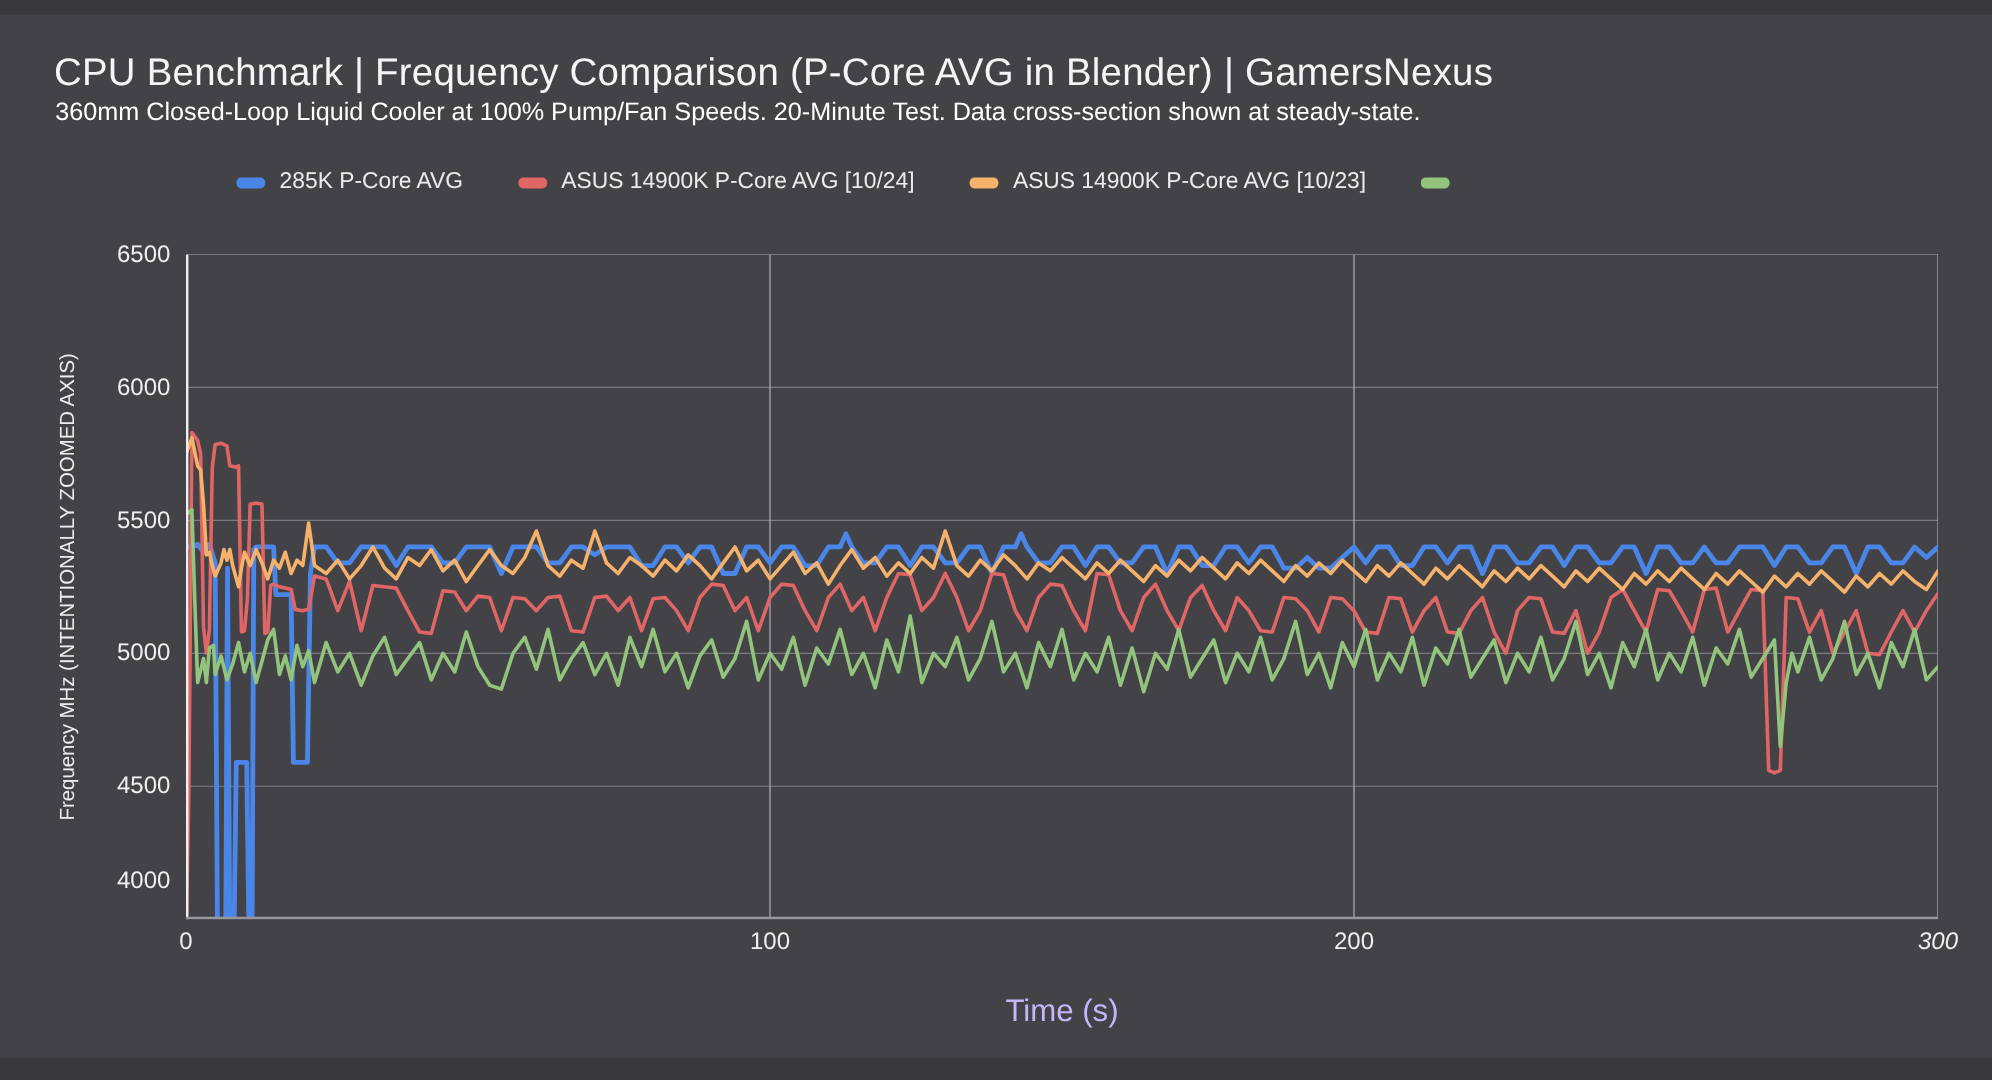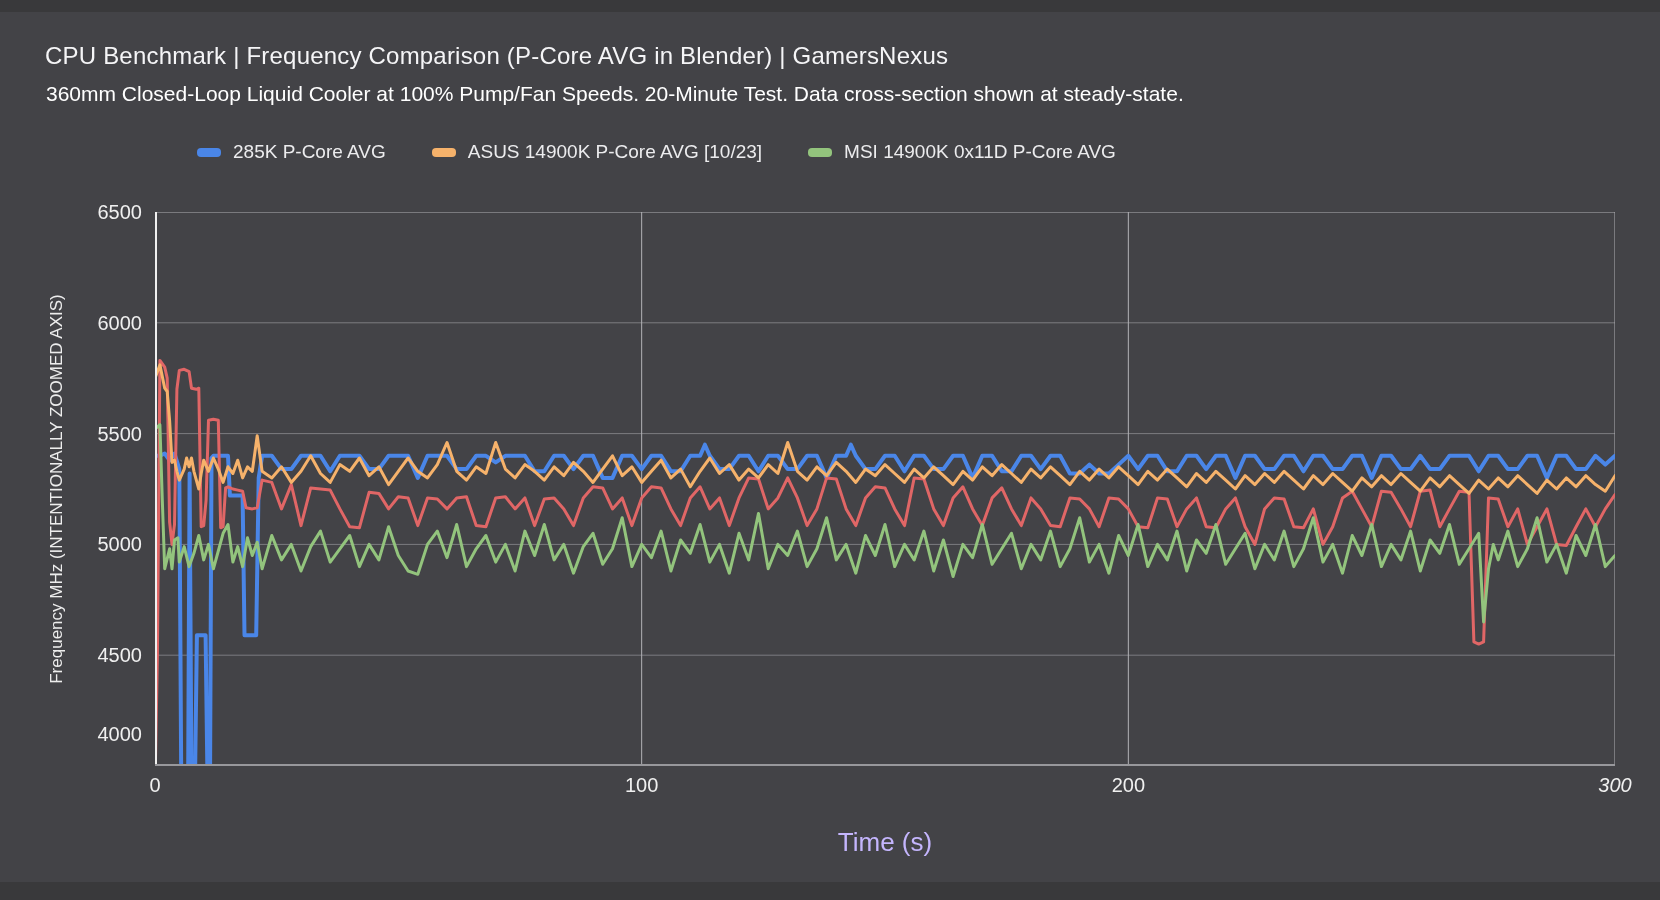--- a/index.html
+++ b/index.html
@@ -1,19 +1,19 @@
 <!DOCTYPE html>
 <html><head>
 <meta charset="utf-8">
 <style>
   html,body{margin:0;padding:0;width:1660px;height:900px;background:#39393b;overflow:hidden;
     font-family:"Liberation Sans",sans-serif;}
   .card{position:absolute;left:0;top:12px;width:1660px;height:870px;background:#434347;}
   .abs{position:absolute;}
-  .title{left:45px;top:42px;font-size:24px;color:#f5f5f7;letter-spacing:.2px;}
+  .title{left:45px;top:42px;font-size:32px;color:#f5f5f7;letter-spacing:.2px;}
   .subtitle{left:46px;top:82px;font-size:21px;color:#ffffff;}
   .legend{left:197px;top:141px;display:flex;align-items:center;gap:46px;}
   .legend-item{display:flex;align-items:center;gap:12px;}
   .legend-swatch{width:24px;height:9px;border-radius:4px;}
   .legend-label{font-size:19px;color:#ececee;}
   .plot{left:155px;top:212px;}
   .ytick{position:absolute;right:0;font-size:20px;color:#f0f0f0;text-align:right;}
   .xtick{position:absolute;font-size:20px;color:#f0f0f0;transform:translateX(-50%);}
   .xlabel{left:885px;top:827px;transform:translateX(-50%);font-size:26px;color:#c4b5fd;}
   .ylabel{left:-183px;top:479px;width:480px;text-align:center;transform:rotate(-90deg);
@@ -26,26 +26,29 @@
 
 <div class="abs title">CPU Benchmark | Frequency Comparison (P-Core AVG in Blender) | GamersNexus</div>
 <div class="abs subtitle">360mm Closed-Loop Liquid Cooler at 100% Pump/Fan Speeds. 20-Minute Test. Data cross-section shown at steady-state.</div>
 
 <div class="abs legend">
     <div class="legend-item">
       <span class="legend-swatch" style="background: rgb(74, 134, 232);"></span>
       <span class="legend-label">285K P-Core AVG</span>
     </div>
     <div class="legend-item">
+      <span class="legend-swatch" style="background: rgb(224, 102, 102);"></span>
+      <span class="legend-label">ASUS 14900K P-Core AVG [10/24]</span>
+    </div>
+    <div class="legend-item">
       <span class="legend-swatch" style="background: rgb(246, 178, 107);"></span>
       <span class="legend-label">ASUS 14900K P-Core AVG [10/23]</span>
     </div>
     <div class="legend-item">
       <span class="legend-swatch" style="background: rgb(147, 196, 125);"></span>
-      <span class="legend-label">MSI 14900K 0x11D P-Core AVG</span>
     </div>
   </div>
 
 <div class="abs ylabel">Frequency MHz (INTENTIONALLY ZOOMED AXIS)</div>
 <div class="abs xlabel">Time (s)</div>
 
 <div>
     <div class="ytick" style="top: 723px; right: 1518px;">4000</div>
     <div class="ytick" style="top: 644.2px; right: 1518px;">4500</div>
     <div class="ytick" style="top: 533.4px; right: 1518px;">5000</div>

